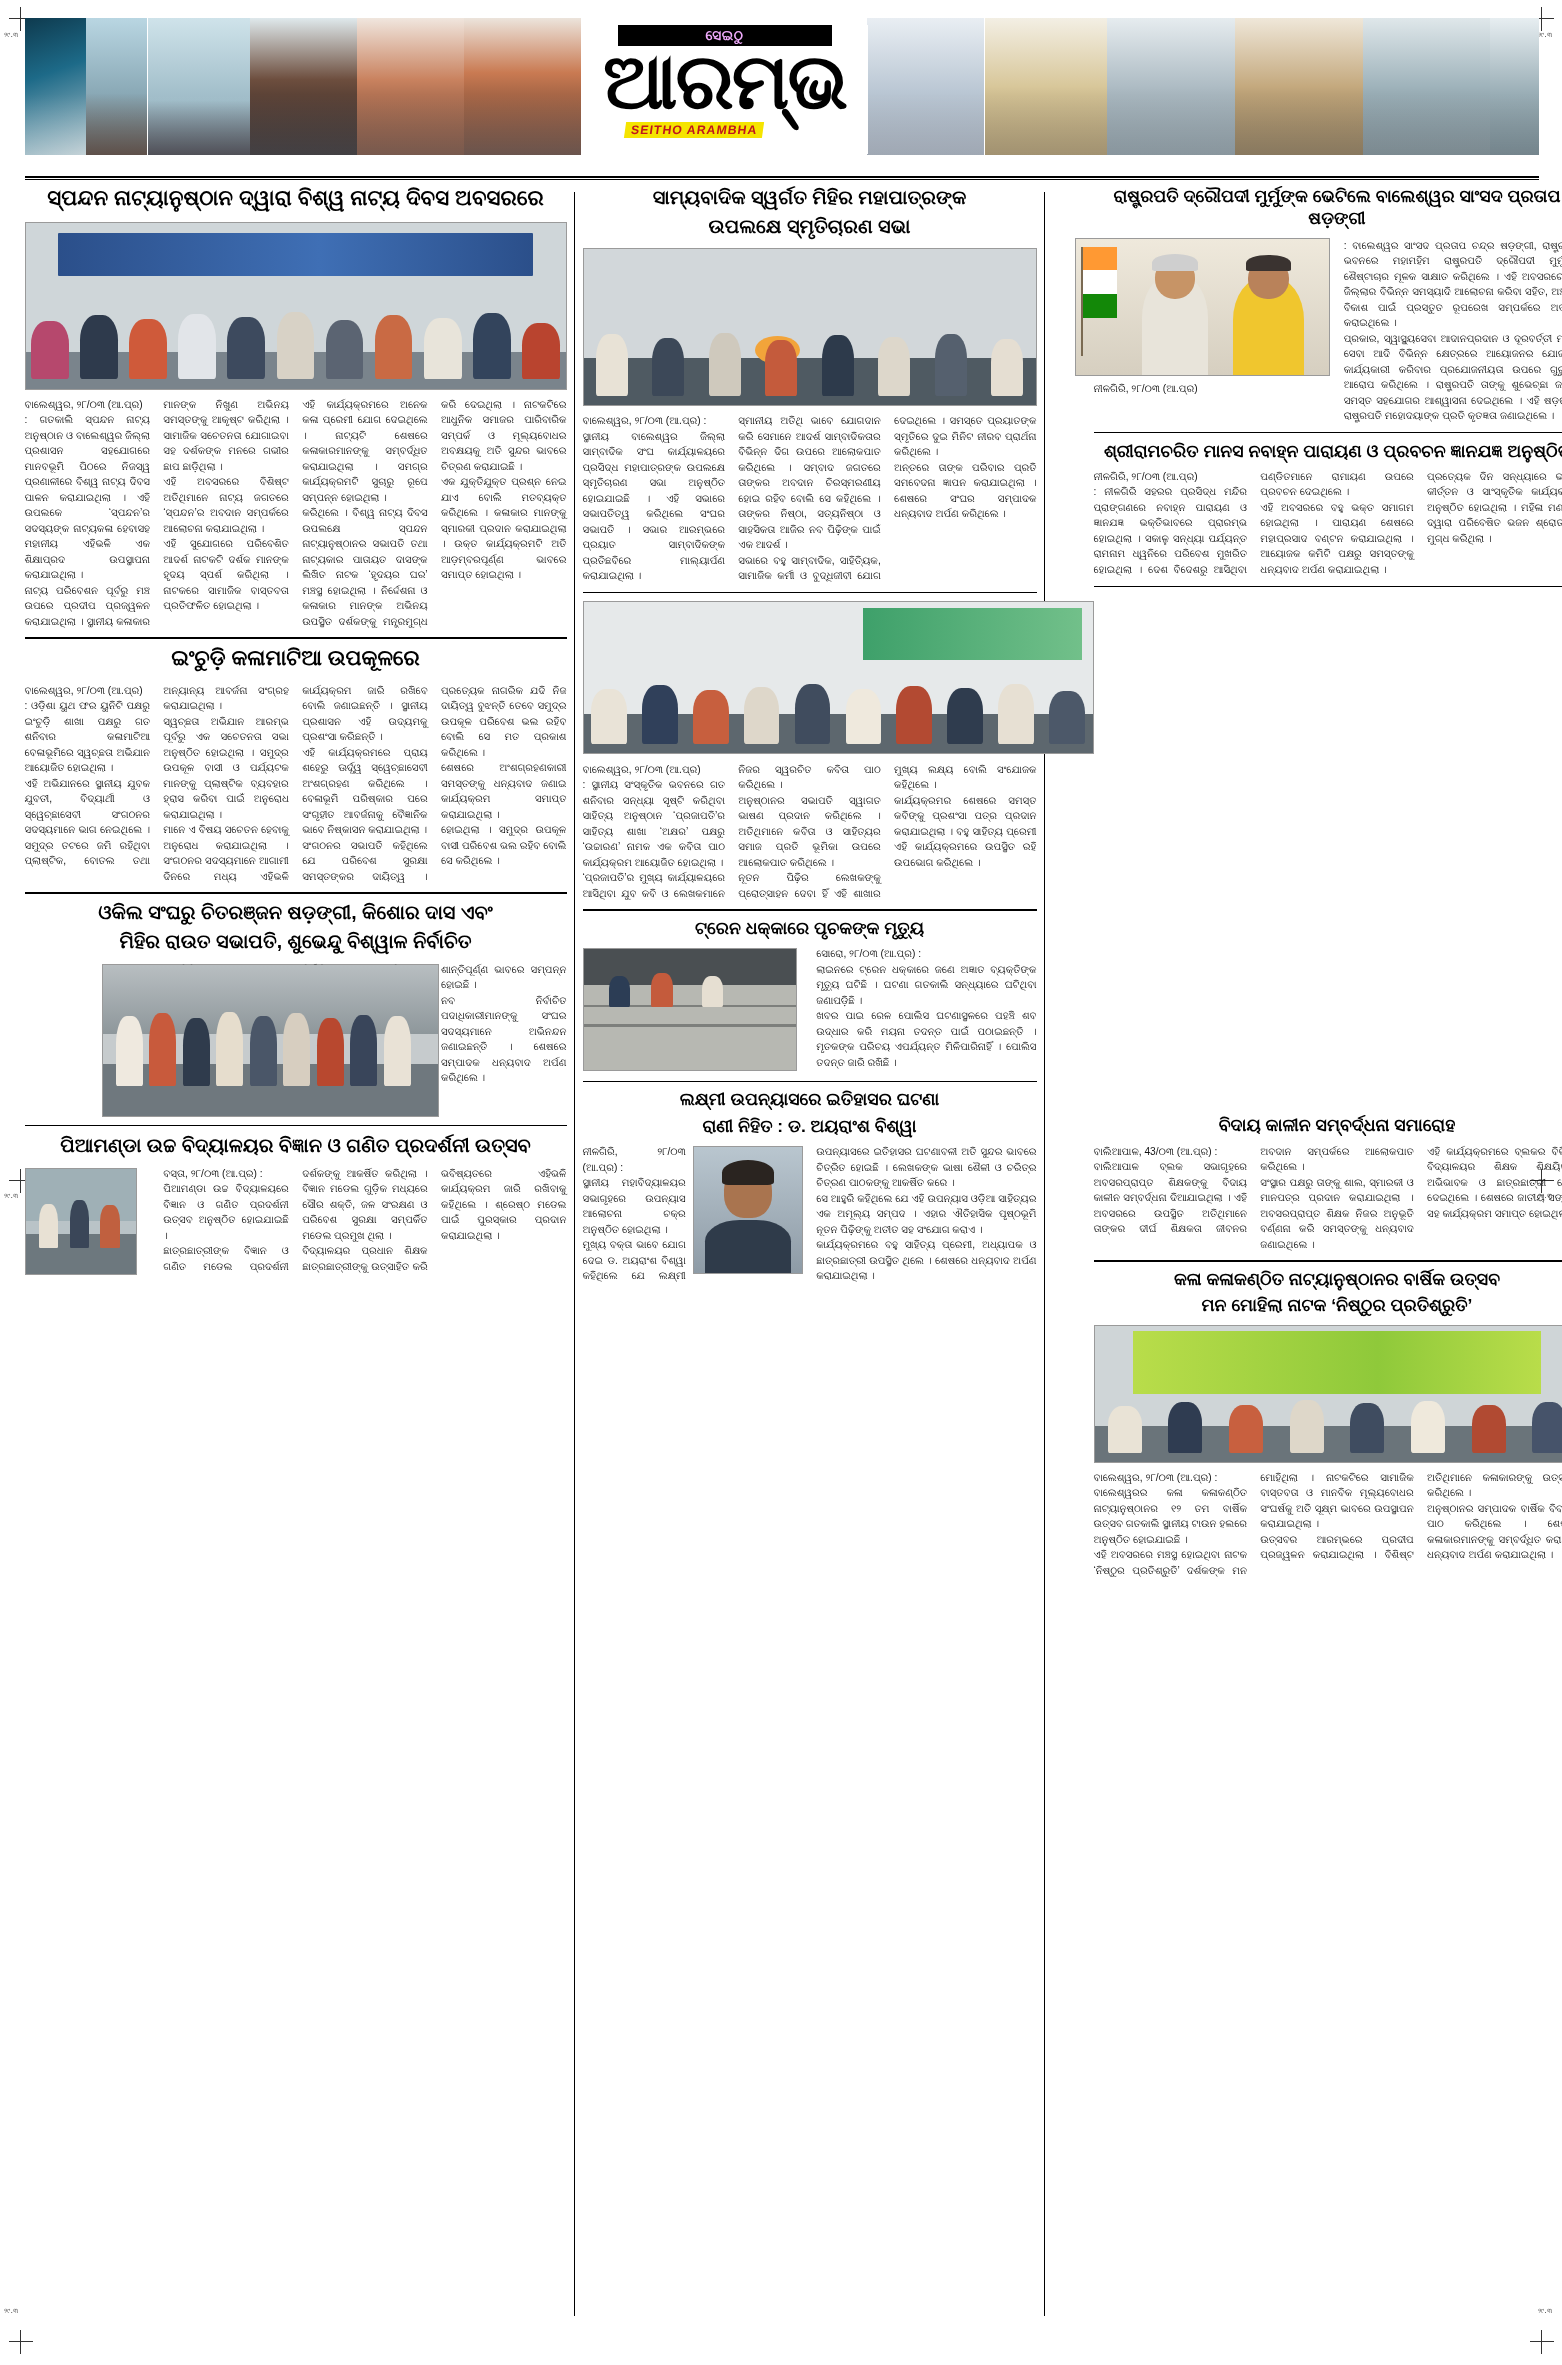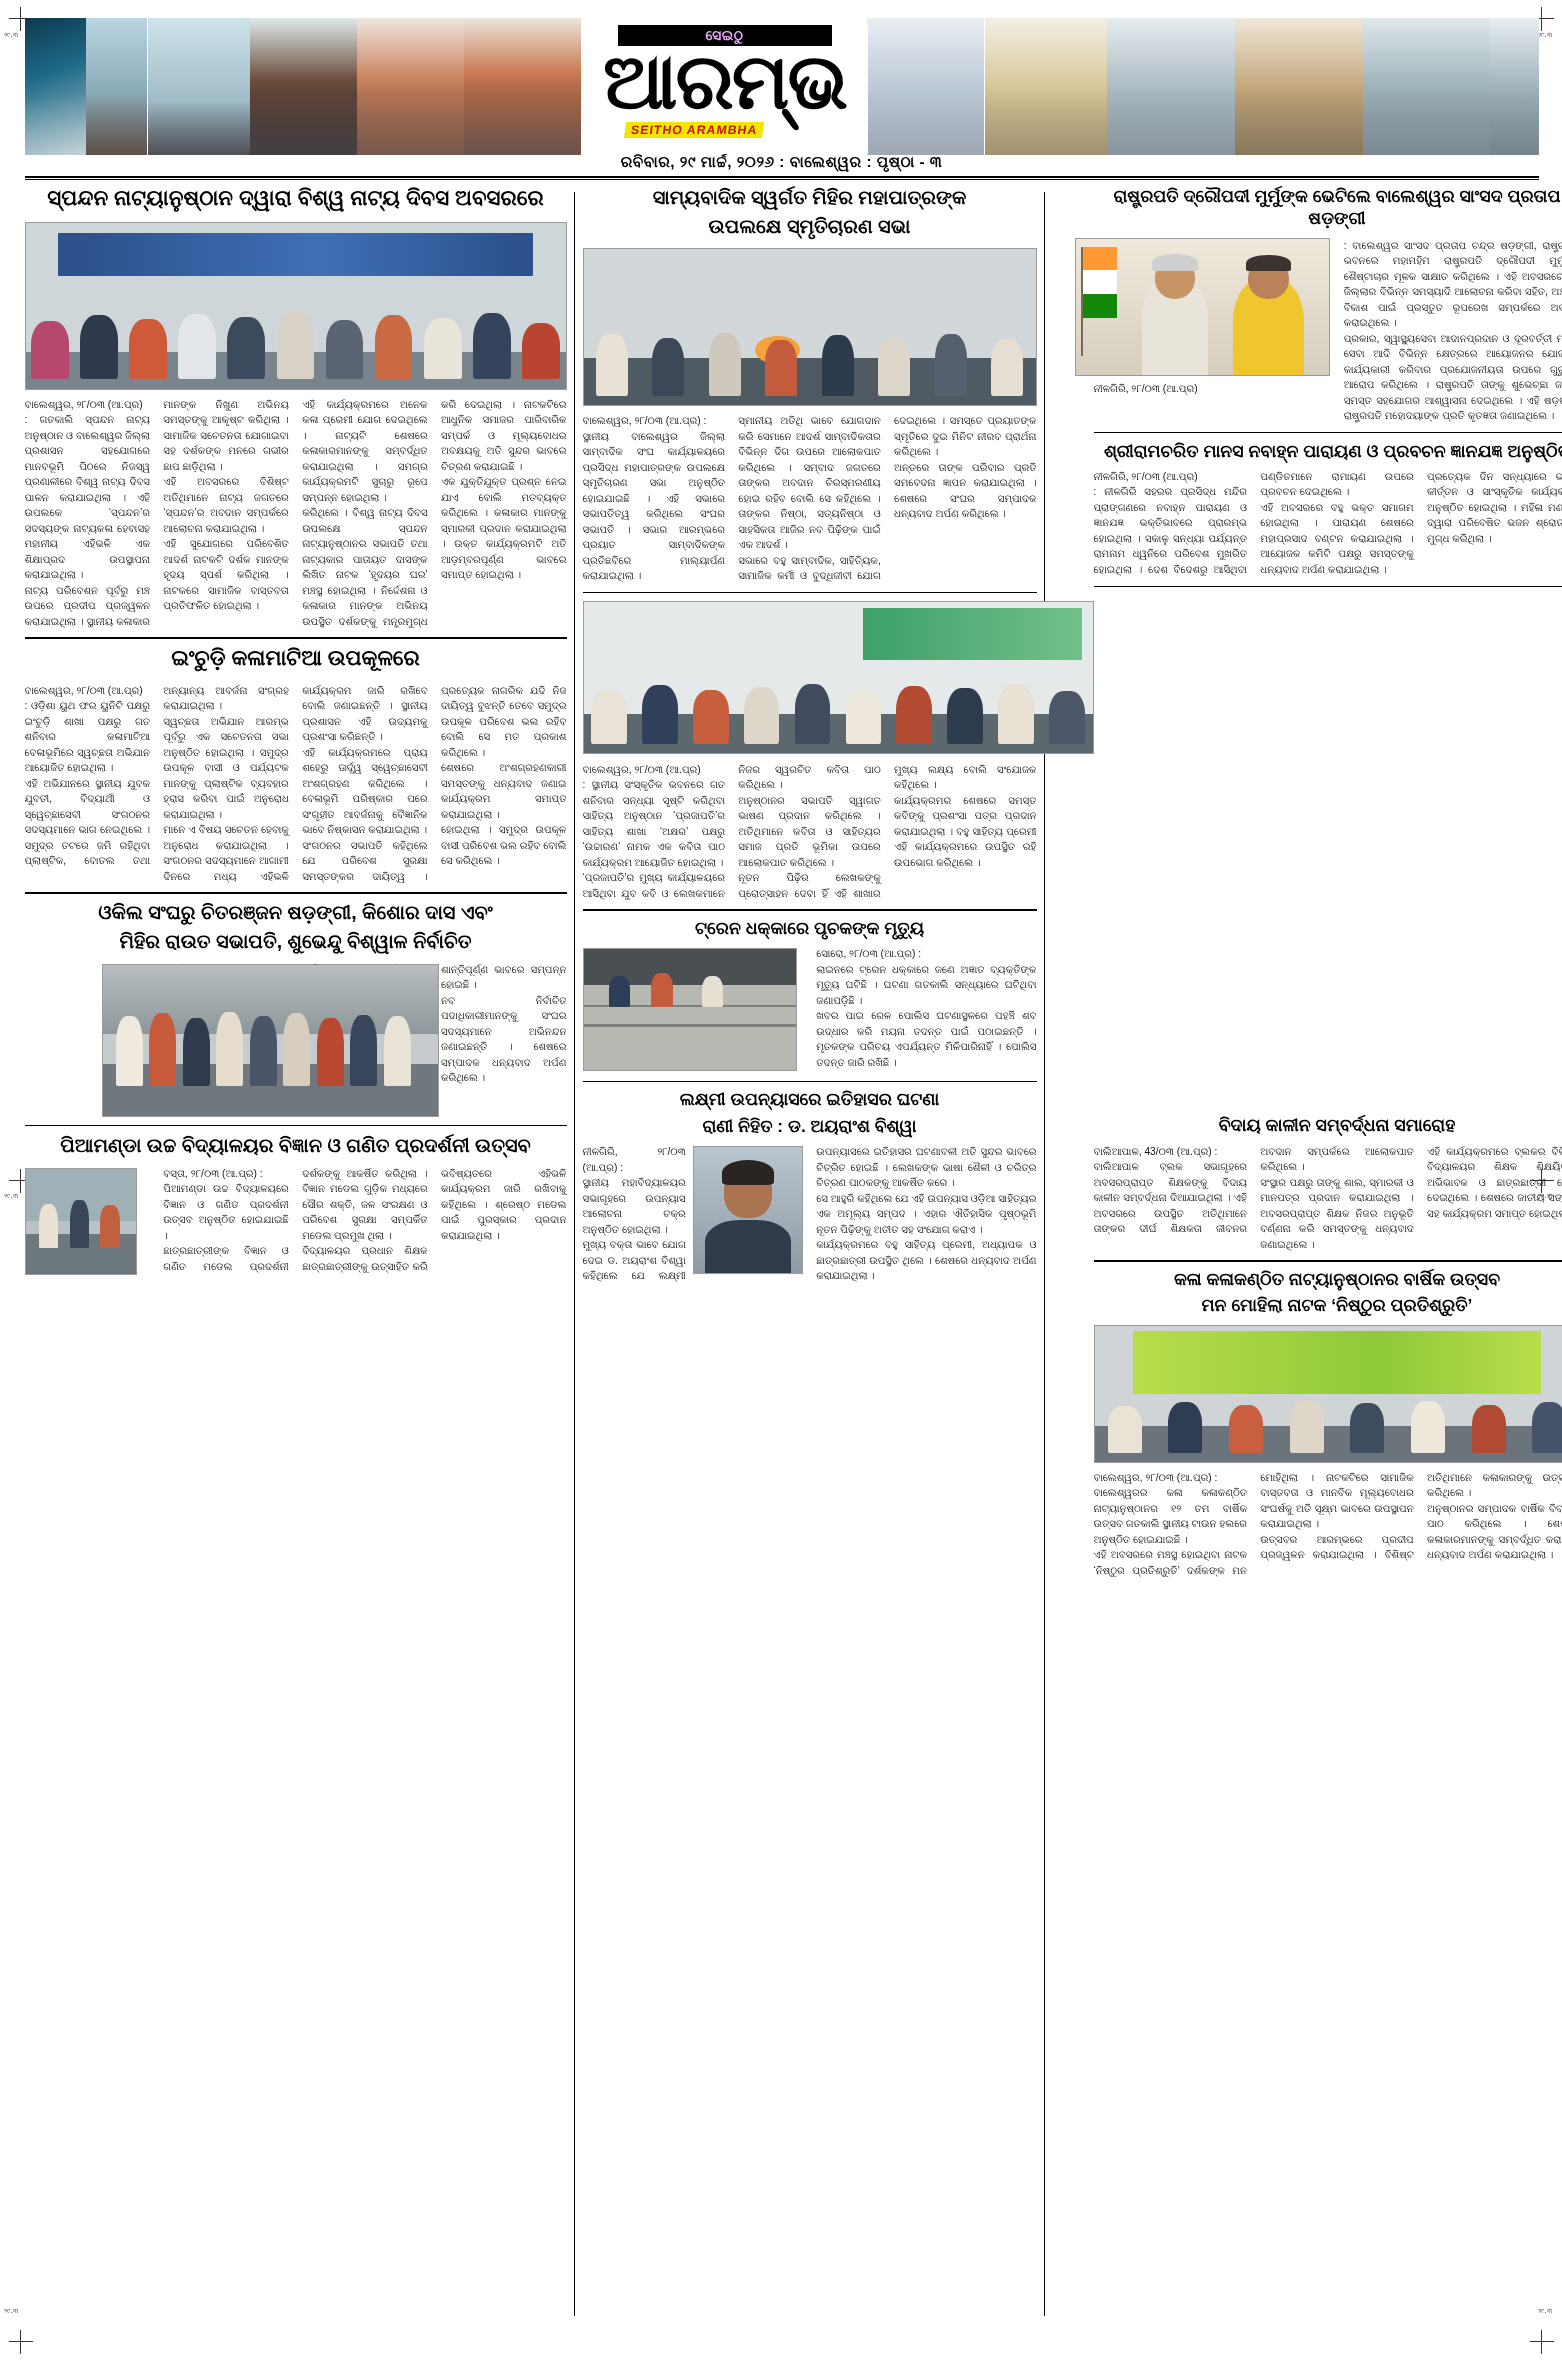--- a/index.html
+++ b/index.html
@@ -278,21 +278,20 @@
     <div class="tile t11"></div>
     <div class="tile t12"></div>
 
     <div class="mh-logo-wrap">
       <div class="mh-seitho">ସେଇଠୁ</div>
       <div class="mh-title">ଆରମ୍ଭ</div>
       <div class="mh-latin">SEITHO ARAMBHA</div>
     </div>
   </div>
 
-  <div class="dateline">ରବିବାର, ୨୯ ମାର୍ଚ୍ଚ, ୨୦୨୬ : ବାଲେଶ୍ୱର : ପୃଷ୍ଠା - ୩</div>
   <div class="rule-top"></div>
   <div class="rule-top2"></div>
 
   <div class="colwrap">
 
     <div class="vsep" style="left:549px; top:7.1px; height:2124px;"></div>
     <div class="vsep" style="left:1019px; top:7.1px; height:2124px;"></div>
 
     <div class="col c-left">
 

